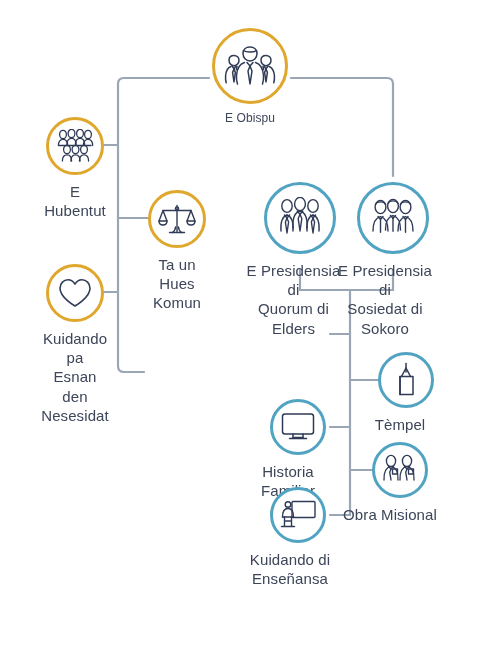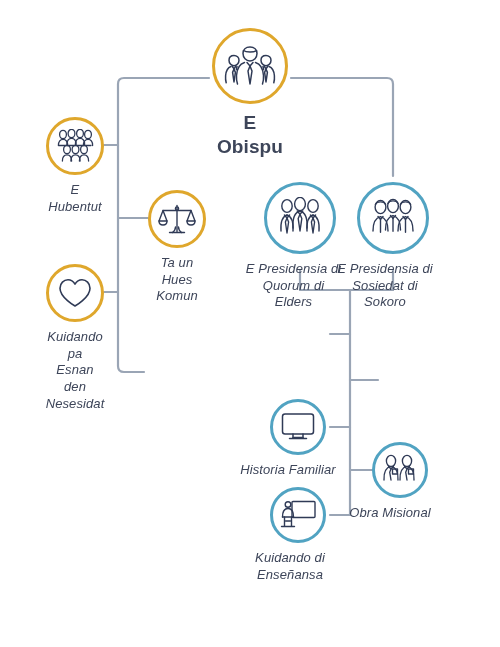--- a/index.html
+++ b/index.html
@@ -48,22 +48,22 @@
   .ring-gold { border: 3px solid #dfa72c; }
   .ring-teal { border: 3px solid #51a3c2; }
   .node-label {
     margin-top: 7px;
     text-align: center;
     line-height: 1.28;
     color: #3d4559;
     white-space: pre-line;
     letter-spacing: 0.1px;
   }
-  .label-lg { font-size: 19px; font-weight: bold; }
-  .label-md { font-size: 13px; font-style: italic; }
+  .label-lg { font-size: 12px; }
+  .label-md { font-size: 15px; }
   .icon-svg { display: block; }
 </style>
 </head>
 <body>
 
 <div id="chart-root">
 
   <svg class="connector-layer" viewBox="0 0 500 647" width="500" height="647" aria-hidden="true">
     <g fill="none" stroke="#9aa5b5" stroke-width="2.2" stroke-linecap="round" stroke-linejoin="round">
 
@@ -239,20 +239,31 @@
         <path d="M3.5 18h11"></path>
         <path d="M5.5 18v9M12.5 18v9"></path>
         <path d="M2.5 27.5h13"></path>
         <path d="M6.5 22h5"></path>
       </svg>
     </div>
     <div class="node-label label-md" style="width:96px; margin-left:-16px;">Kuidando di
 Enseñansa</div>
   </div>
 
+  <div class="node" style="left:378px; top:352px; width:56px;">
+    <div class="node-circle ring-teal" style="width:56px; height:56px;">
+      <svg class="icon-svg" width="28" height="36" viewBox="0 0 28 36" fill="none" stroke="#2f3a56" stroke-width="1.5" stroke-linecap="round" stroke-linejoin="round">
+        <path d="M14 1.5v8.5"></path>
+        <path d="M9.5 14.5L14 6l4.5 8.5"></path>
+        <path d="M8 14.5h13v18H8z"></path>
+        <path d="M8 14.5L8 32.5"></path>
+      </svg>
+    </div>
+    <div class="node-label label-md" style="width:80px; margin-left:-12px;">Tèmpel</div>
+  </div>
 
   <div class="node" style="left:372px; top:442px; width:56px;">
     <div class="node-circle ring-teal" style="width:56px; height:56px;">
       <svg class="icon-svg" width="40" height="32" viewBox="0 0 40 32" fill="none" stroke="#2f3a56" stroke-width="1.35" stroke-linecap="round" stroke-linejoin="round">
         <ellipse cx="11" cy="7" rx="4.6" ry="5.6"></ellipse>
         <ellipse cx="27" cy="7" rx="4.6" ry="5.6"></ellipse>
         <path d="M4 26c-.4-8 1.7-12.5 7-13.6"></path>
         <path d="M18 26c.4-8-1.7-12.5-7-13.6"></path>
         <path d="M8.6 12.6L11 15l2.4-2.4"></path>
         <path d="M11 15l-1.3 3.2L11 26"></path>

